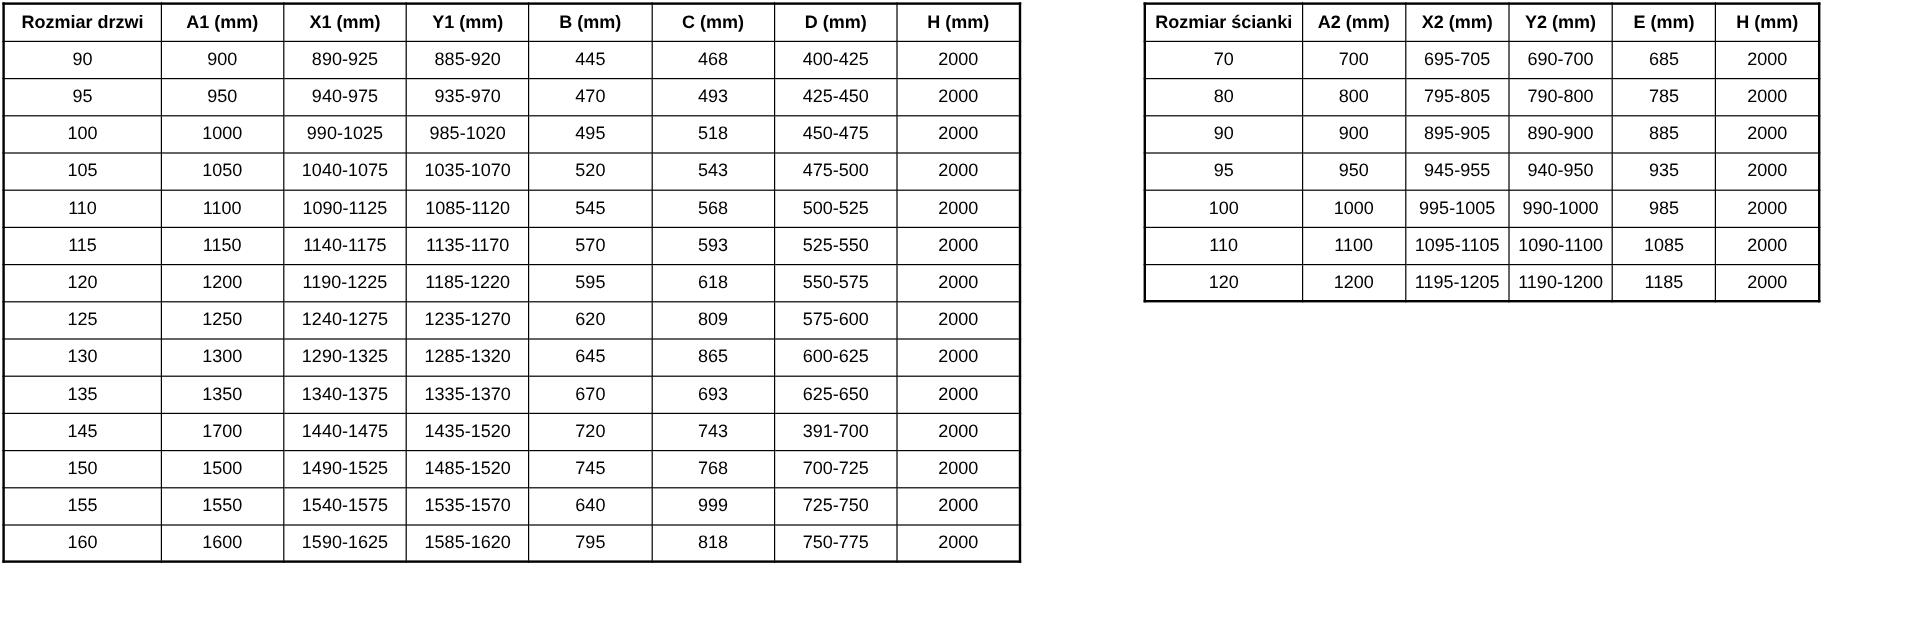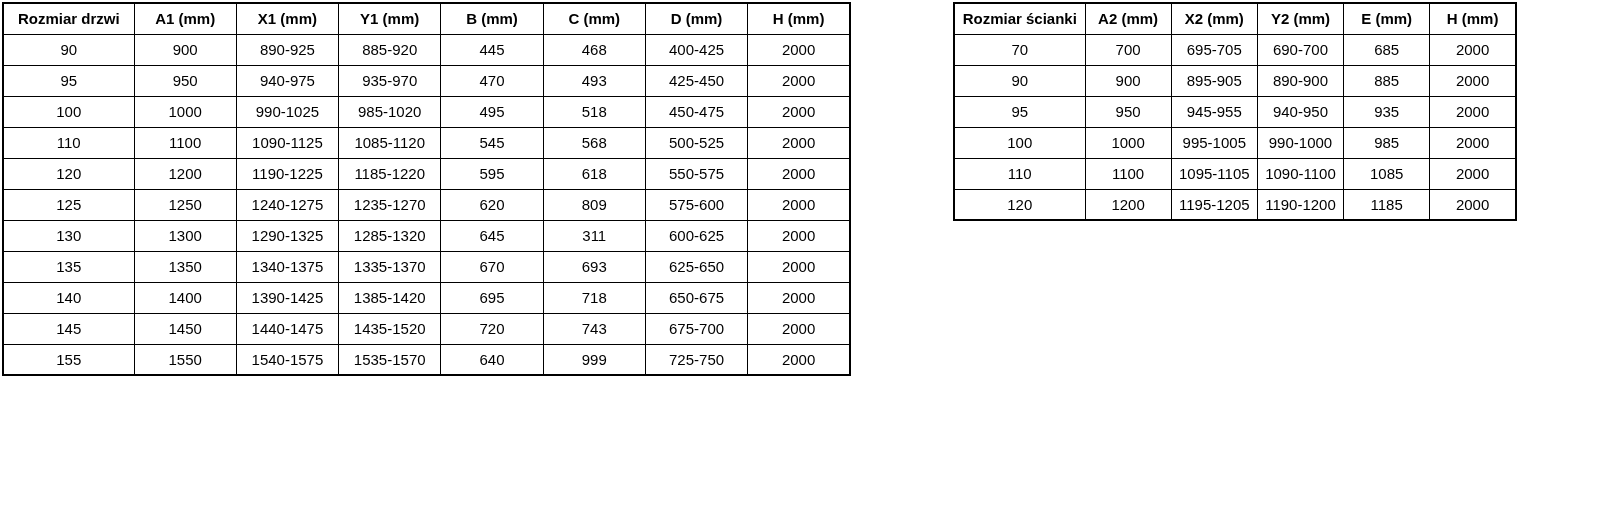--- a/index.html
+++ b/index.html
@@ -80,30 +80,50 @@
         <td>100</td>
         <td>1000</td>
         <td>990-1025</td>
         <td>985-1020</td>
         <td>495</td>
         <td>518</td>
         <td>450-475</td>
         <td>2000</td>
       </tr>
       <tr>
+        <td>105</td>
+        <td>1050</td>
+        <td>1040-1075</td>
+        <td>1035-1070</td>
+        <td>520</td>
+        <td>543</td>
+        <td>475-500</td>
+        <td>2000</td>
+      </tr>
+      <tr>
         <td>110</td>
         <td>1100</td>
         <td>1090-1125</td>
         <td>1085-1120</td>
         <td>545</td>
         <td>568</td>
         <td>500-525</td>
         <td>2000</td>
       </tr>
       <tr>
+        <td>115</td>
+        <td>1150</td>
+        <td>1140-1175</td>
+        <td>1135-1170</td>
+        <td>570</td>
+        <td>593</td>
+        <td>525-550</td>
+        <td>2000</td>
+      </tr>
+      <tr>
         <td>120</td>
         <td>1200</td>
         <td>1190-1225</td>
         <td>1185-1220</td>
         <td>595</td>
         <td>618</td>
         <td>550-575</td>
         <td>2000</td>
       </tr>
       <tr>
@@ -115,64 +135,74 @@
         <td>809</td>
         <td>575-600</td>
         <td>2000</td>
       </tr>
       <tr>
         <td>130</td>
         <td>1300</td>
         <td>1290-1325</td>
         <td>1285-1320</td>
         <td>645</td>
-        <td>311</td>
+        <td>865</td>
         <td>600-625</td>
         <td>2000</td>
       </tr>
       <tr>
         <td>135</td>
         <td>1350</td>
         <td>1340-1375</td>
         <td>1335-1370</td>
         <td>670</td>
         <td>693</td>
         <td>625-650</td>
         <td>2000</td>
       </tr>
       <tr>
-        <td>140</td>
-        <td>1400</td>
-        <td>1390-1425</td>
-        <td>1385-1420</td>
-        <td>695</td>
-        <td>718</td>
-        <td>650-675</td>
-        <td>2000</td>
-      </tr>
-      <tr>
         <td>145</td>
-        <td>1450</td>
+        <td>1700</td>
         <td>1440-1475</td>
         <td>1435-1520</td>
         <td>720</td>
         <td>743</td>
-        <td>675-700</td>
+        <td>391-700</td>
+        <td>2000</td>
+      </tr>
+      <tr>
+        <td>150</td>
+        <td>1500</td>
+        <td>1490-1525</td>
+        <td>1485-1520</td>
+        <td>745</td>
+        <td>768</td>
+        <td>700-725</td>
         <td>2000</td>
       </tr>
       <tr>
         <td>155</td>
         <td>1550</td>
         <td>1540-1575</td>
         <td>1535-1570</td>
         <td>640</td>
         <td>999</td>
         <td>725-750</td>
         <td>2000</td>
       </tr>
+      <tr>
+        <td>160</td>
+        <td>1600</td>
+        <td>1590-1625</td>
+        <td>1585-1620</td>
+        <td>795</td>
+        <td>818</td>
+        <td>750-775</td>
+        <td>2000</td>
+      </tr>
     </tbody>
   </table>
 
 <table id="wall-table" class="size-table">
     <thead>
       <tr>
         <th>Rozmiar ścianki</th>
         <th>A2 (mm)</th>
         <th>X2 (mm)</th>
         <th>Y2 (mm)</th>
@@ -183,20 +213,28 @@
     <tbody>
       <tr>
         <td>70</td>
         <td>700</td>
         <td>695-705</td>
         <td>690-700</td>
         <td>685</td>
         <td>2000</td>
       </tr>
       <tr>
+        <td>80</td>
+        <td>800</td>
+        <td>795-805</td>
+        <td>790-800</td>
+        <td>785</td>
+        <td>2000</td>
+      </tr>
+      <tr>
         <td>90</td>
         <td>900</td>
         <td>895-905</td>
         <td>890-900</td>
         <td>885</td>
         <td>2000</td>
       </tr>
       <tr>
         <td>95</td>
         <td>950</td>

